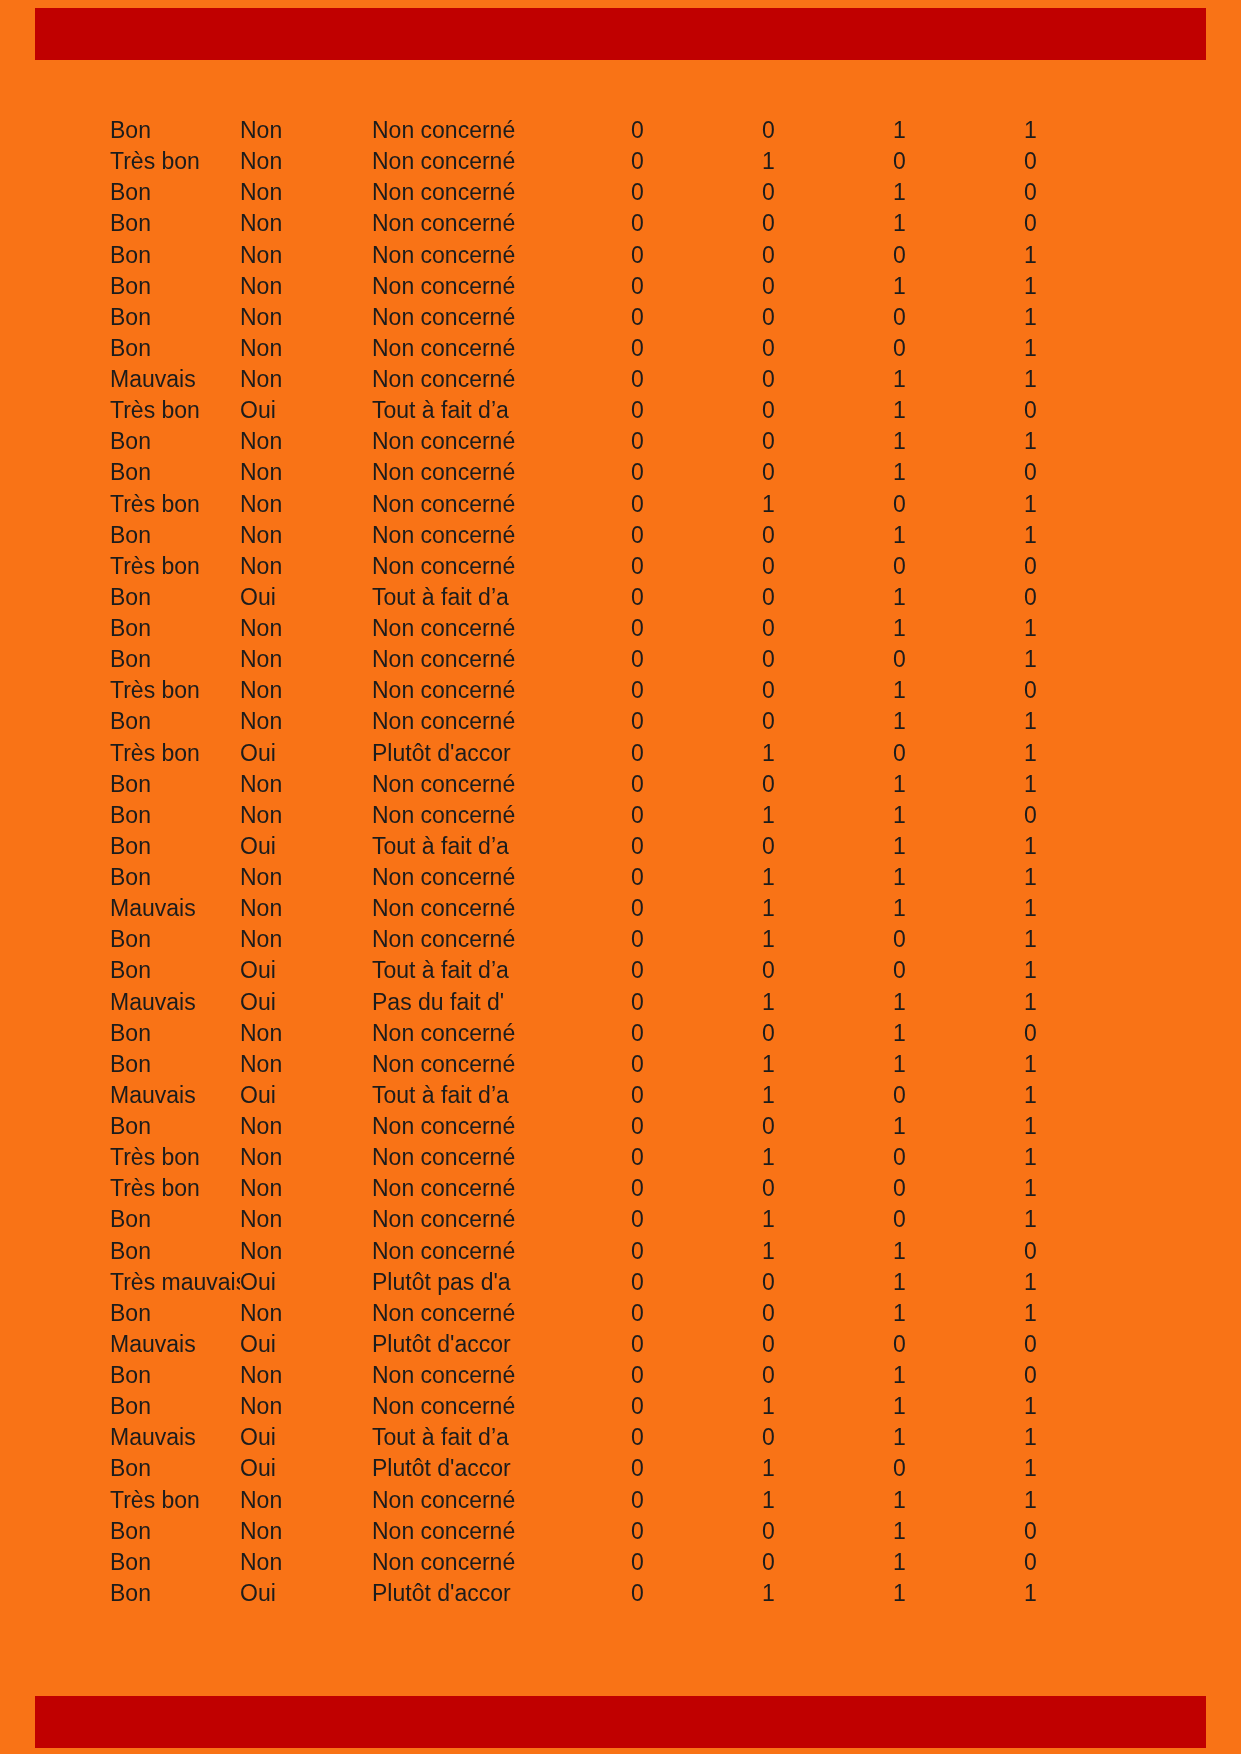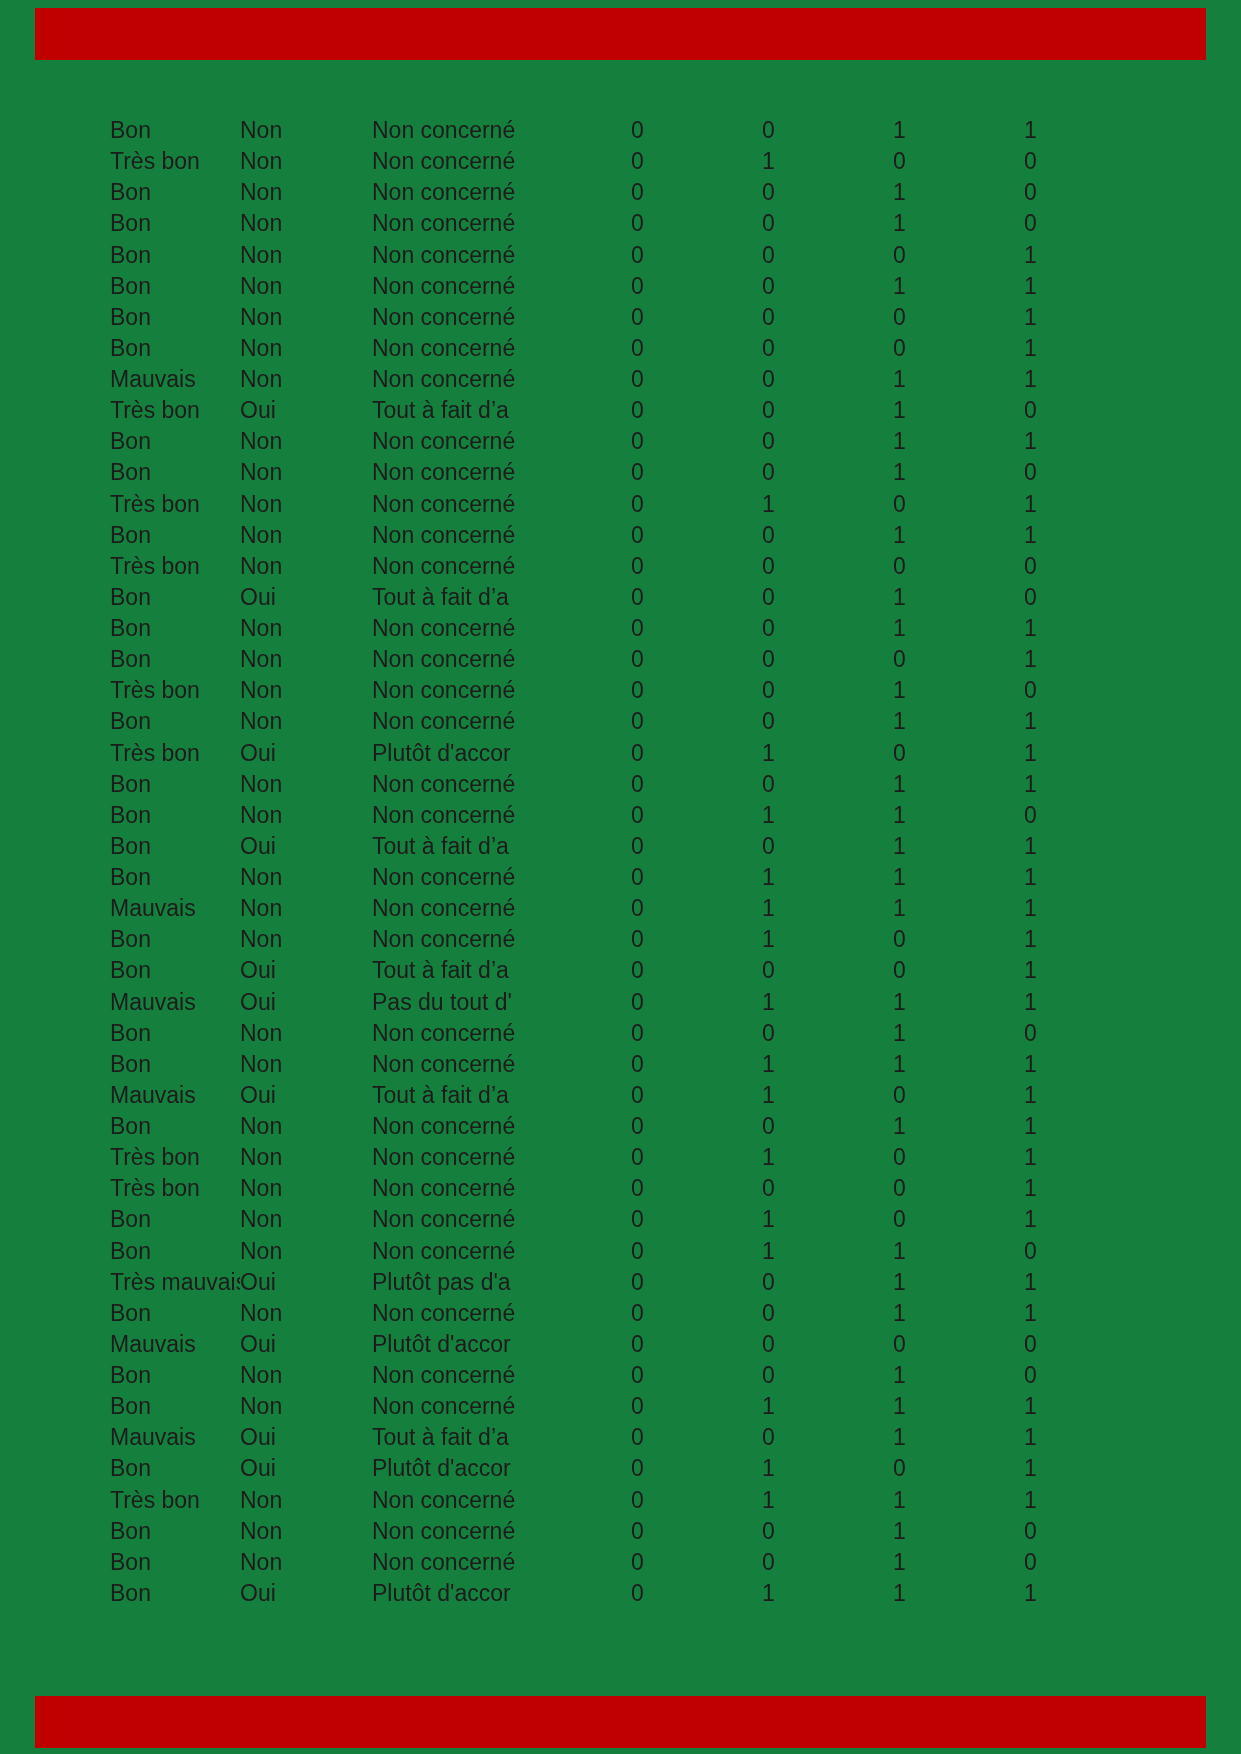--- a/index.html
+++ b/index.html
@@ -4,21 +4,21 @@
 <style>
   html, body {
     margin: 0;
     padding: 0;
     background: #ffffff;
   }
   #page {
     position: relative;
     width: 1241px;
     height: 1754px;
-    background: #15803d;
+    background: #f97316;
     overflow: hidden;
     font-family: "Liberation Sans", "DejaVu Sans", sans-serif;
     color: #1c1c1c;
   }
   .redaction-bar {
     position: absolute;
     left: 35px;
     width: 1171px;
     height: 52px;
   }
@@ -301,21 +301,21 @@
         <div class="cell">Oui</div>
         <div class="cell">Tout à fait d’a</div>
         <div class="cell num">0</div>
         <div class="cell num">0</div>
         <div class="cell num">0</div>
         <div class="cell num">1</div>
       </div>
       <div class="row">
         <div class="cell">Mauvais</div>
         <div class="cell">Oui</div>
-        <div class="cell">Pas du tout d'</div>
+        <div class="cell">Pas du fait d'</div>
         <div class="cell num">0</div>
         <div class="cell num">1</div>
         <div class="cell num">1</div>
         <div class="cell num">1</div>
       </div>
       <div class="row">
         <div class="cell">Bon</div>
         <div class="cell">Non</div>
         <div class="cell">Non concerné</div>
         <div class="cell num">0</div>

